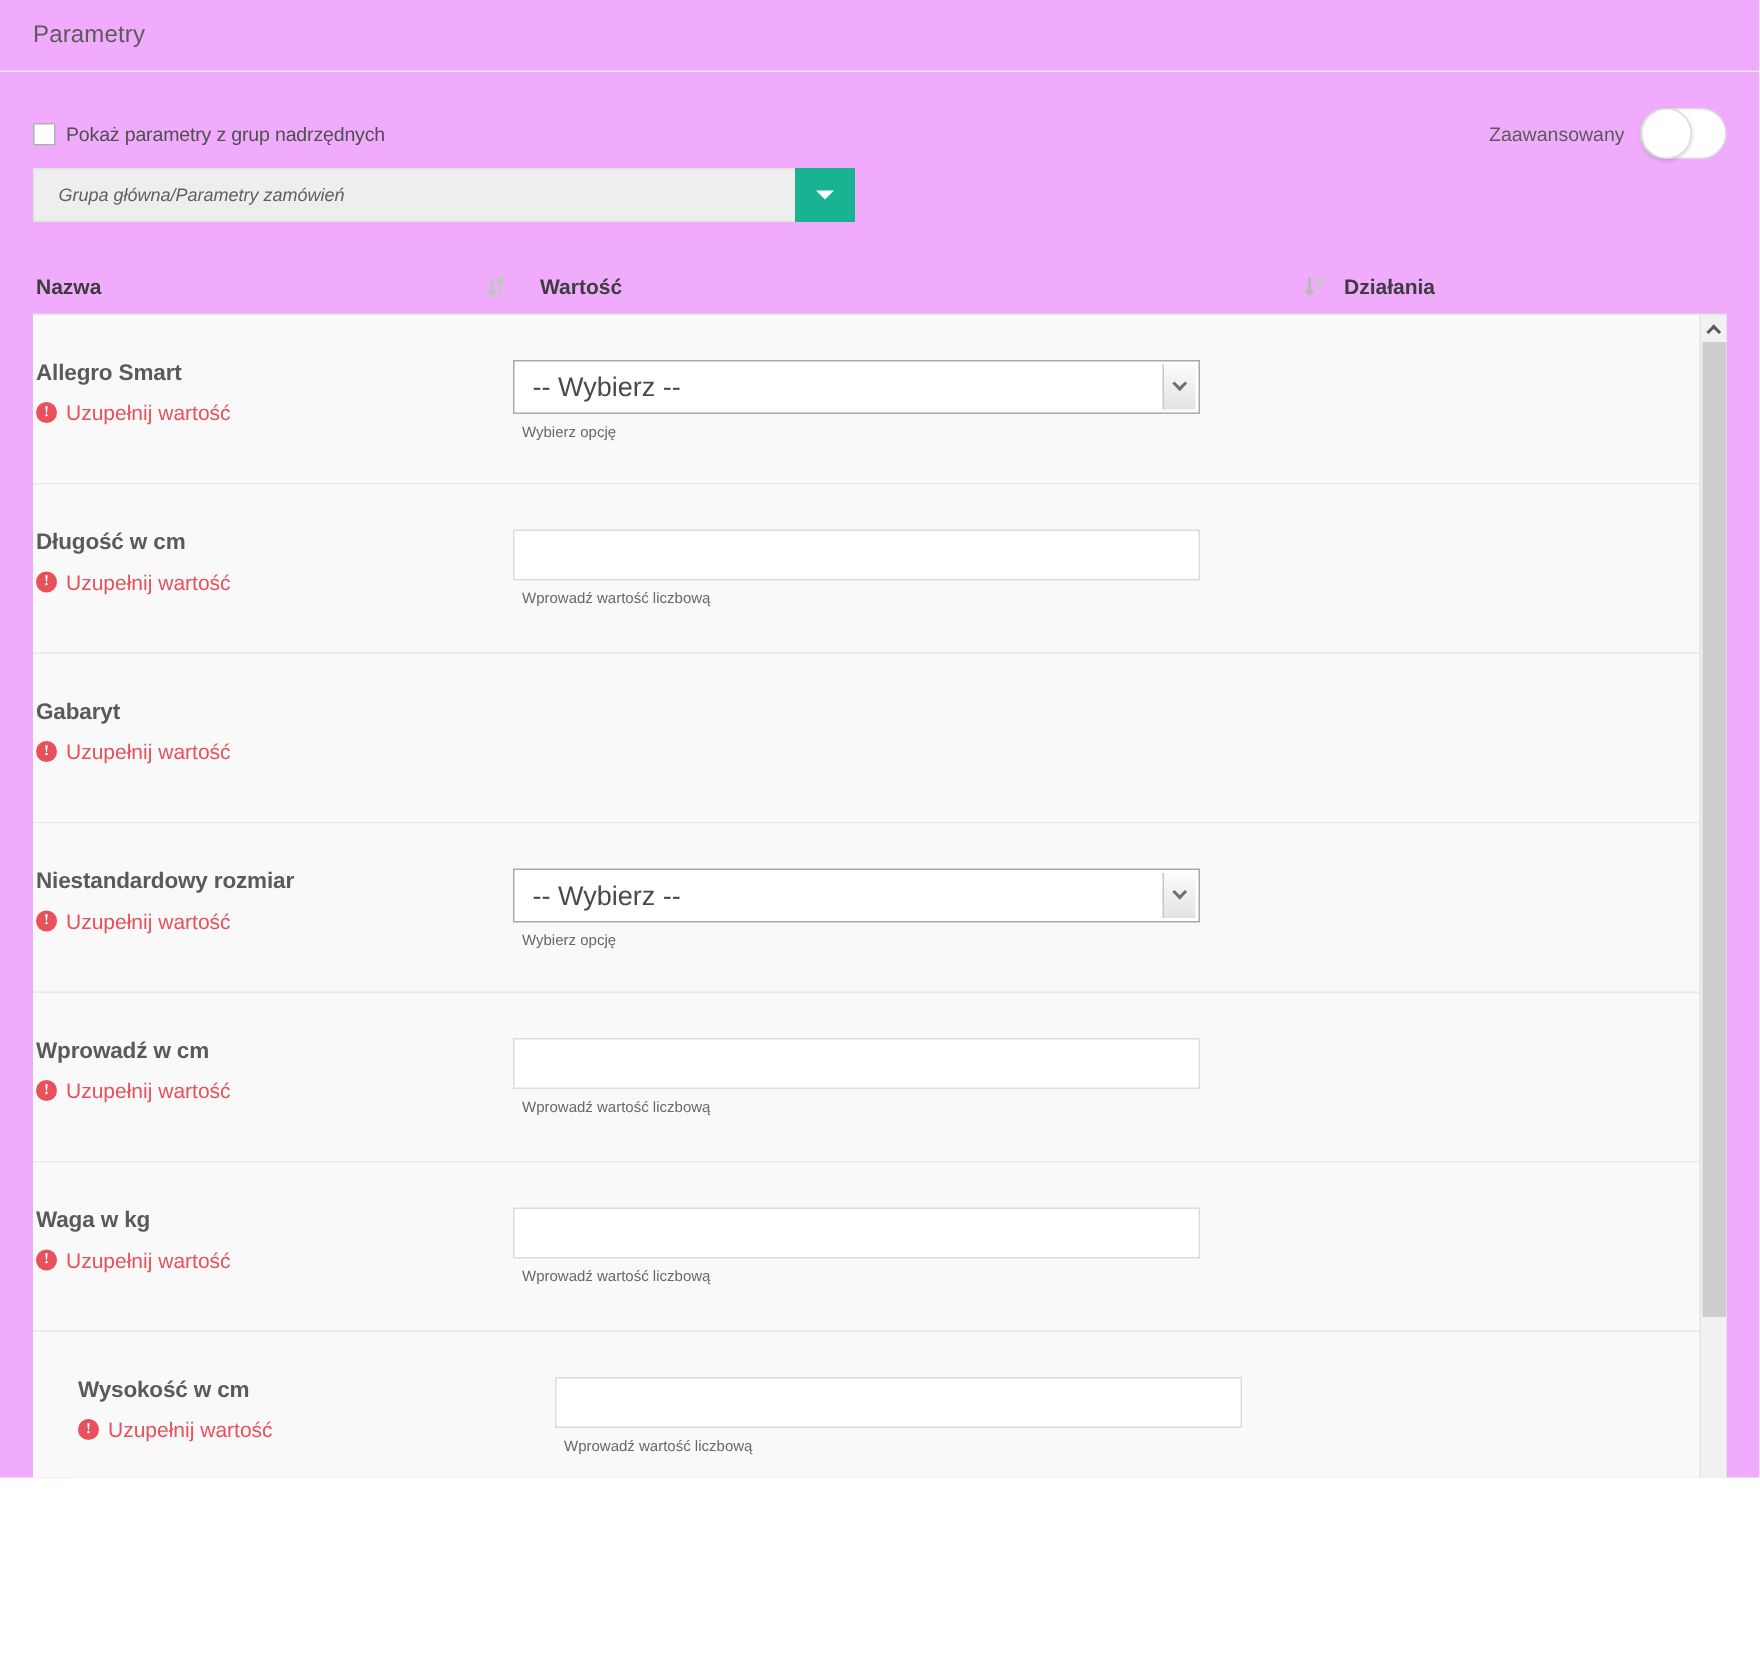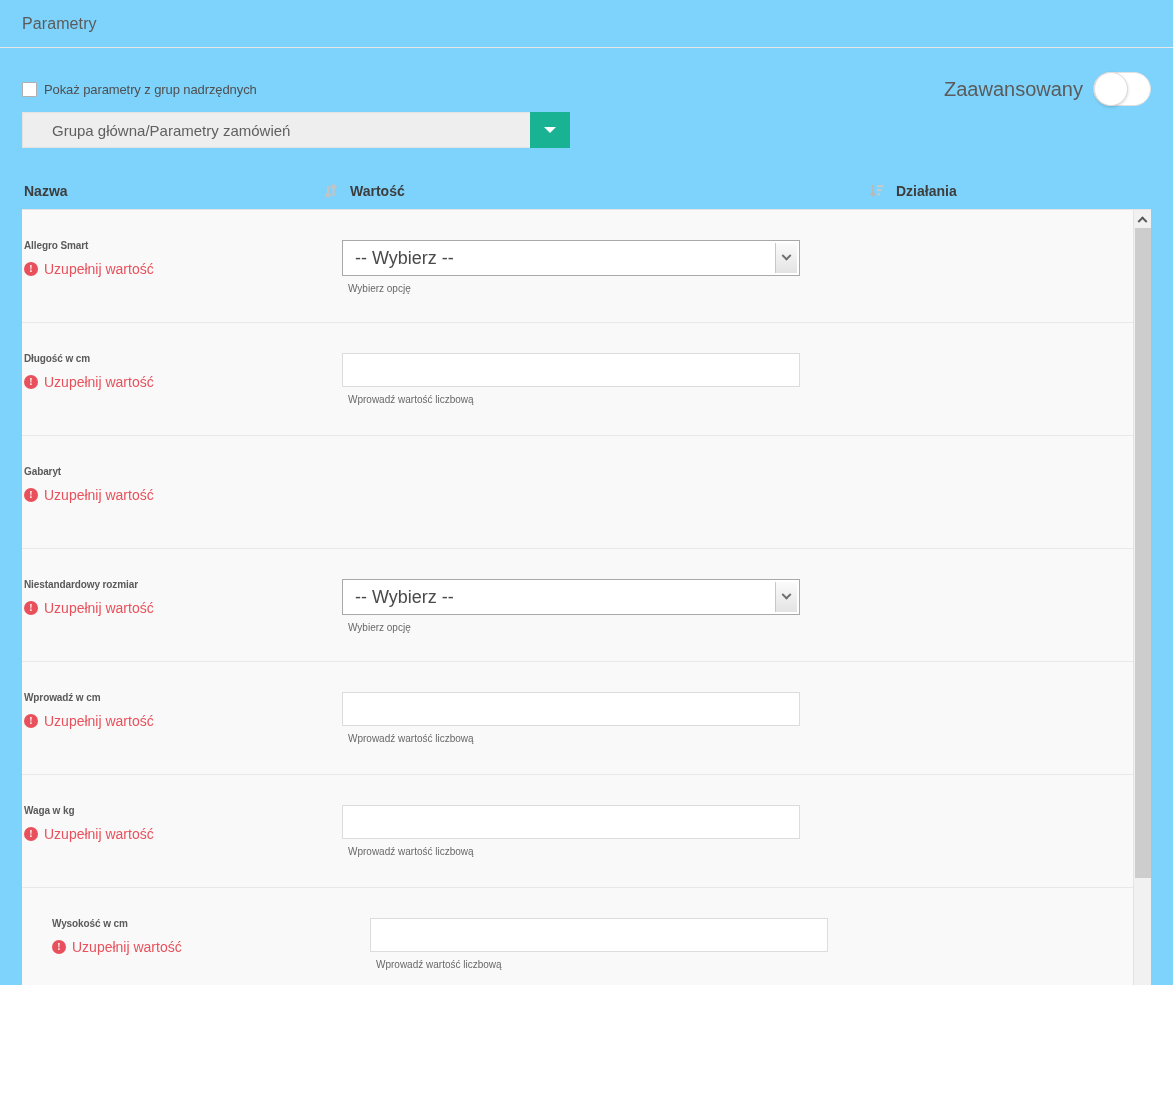--- a/index.html
+++ b/index.html
@@ -8,21 +8,21 @@
     width: 1173px; height: 1113px;
     background: #ffffff;
     font-family: "Liberation Sans", sans-serif;
     -webkit-font-smoothing: antialiased;
   }
 
   .page {
     position: relative;
     width: 1173px;
     height: 985px;
-    background: #7dd3fc;
+    background: #f0abfc;
     overflow: hidden;
   }
 
   
   .panel-header {
     height: 48px;
     border-bottom: 1px solid #e7e7e7;
     display: flex;
     align-items: center;
     padding: 0 22px;
@@ -42,21 +42,21 @@
 
   .toggle-row {
     position: absolute;
     right: 22px;
     top: 24px;
     display: flex;
     align-items: center;
     gap: 10px;
   }
   .toggle-label {
-    font-size: 20px;
+    font-size: 13px;
     color: #5b5b5b;
   }
   .toggle-switch {
     width: 58px; height: 34px;
     border-radius: 17px;
     background: #ffffff;
     border: 1px solid #e0e0e0;
     position: relative;
     cursor: pointer;
   }
@@ -98,26 +98,27 @@
     width: 548px;
     height: 36px;
   }
   .group-select-text {
     flex: 1;
     background: #eeeeee;
     border: 1px solid #e3e3e3;
     border-right: none;
     display: flex;
     align-items: center;
-    padding: 0 29px;
-    font-size: 15px;
+    padding: 0 16px;
+    font-size: 12px;
     color: #606060;
     cursor: pointer;
     overflow: hidden;
     white-space: nowrap;
+    font-style: italic;
   }
   .group-select-btn {
     width: 40px;
     background: #19b394;
     display: flex;
     align-items: center;
     justify-content: center;
     cursor: pointer;
   }
   .caret-down {
@@ -152,21 +153,21 @@
     position: relative;
   }
   .th {
     font-size: 14px;
     color: #3d3d3d;
     font-weight: bold;
     display: flex;
     align-items: center;
   }
   .th-nazwa   { position:absolute; left: 2px; }
-  .th-wartosc { position:absolute; left: 302px; }
+  .th-wartosc { position:absolute; left: 302px; gap: 10px; }
   .th-dzial   { position:absolute; left: 848px; }
   .sorticon {
     width: 14px; height: 16px;
     margin-right: 12px;
     display: inline-block;
     position: relative;
     cursor: pointer;
   }
 
   .table-scroll {
@@ -188,21 +189,21 @@
     padding-top: 30px;
   }
   .row:last-child { border-bottom: none; margin-left: 28px; }
 
   .cell-name {
     width: 302px;
     flex: none;
     padding-left: 2px;
   }
   .param-name {
-    font-size: 10px;
+    font-size: 15px;
     color: #5a5a5a;
     font-weight: bold;
     letter-spacing: -.1px;
   }
   .param-error {
     margin-top: 10px;
     font-size: 14px;
     color: #e8505b;
     display: flex;
     align-items: center;

